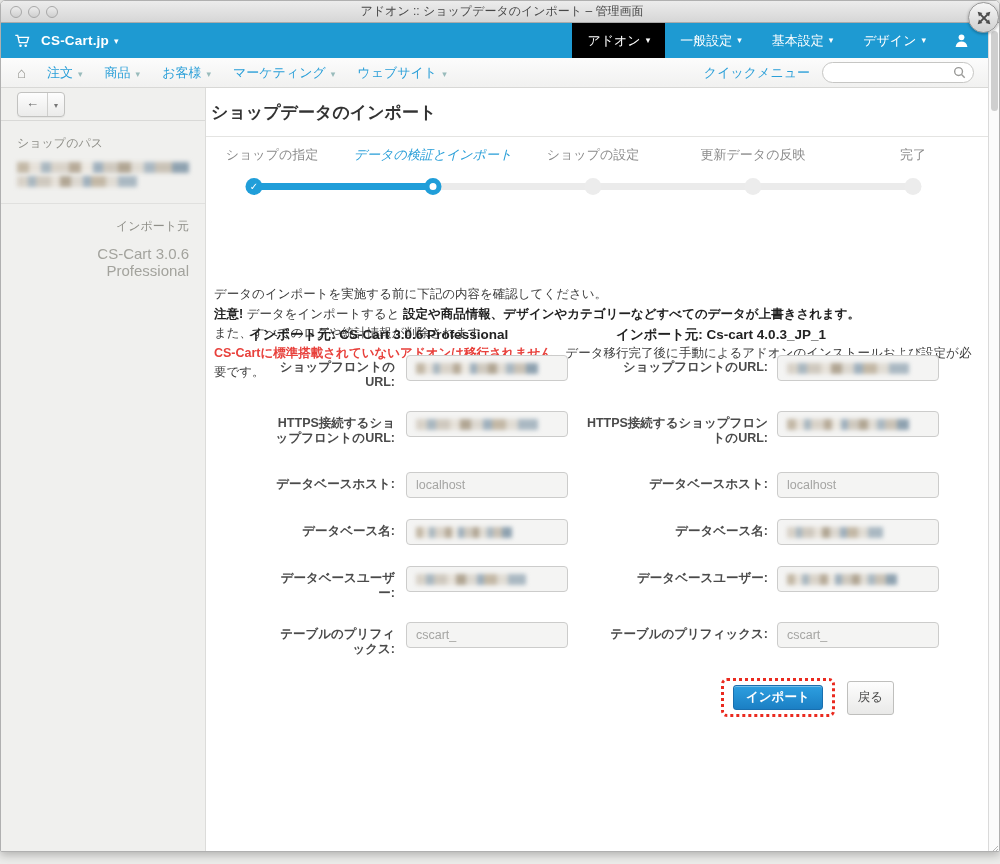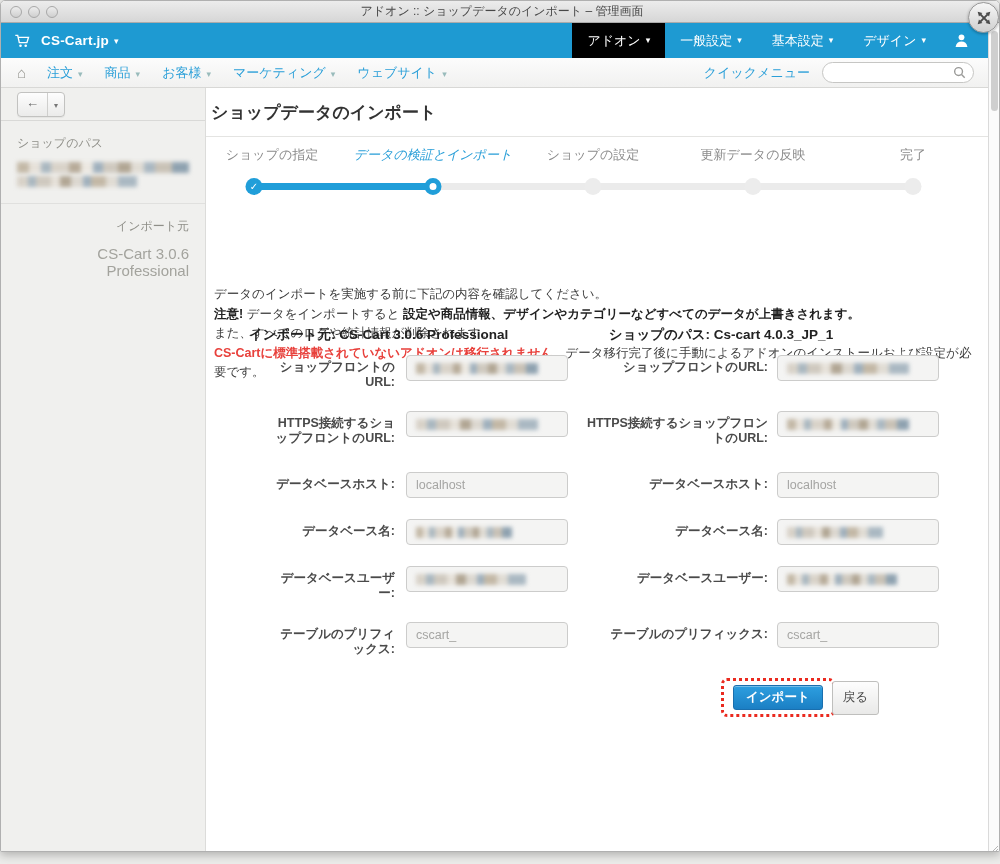--- a/index.html
+++ b/index.html
@@ -93,21 +93,21 @@
   .hdr.dst { width:354px; margin-left:17px; }
   .frow { display:flex; align-items:flex-start; margin-bottom:21px;justify-content:center; }
   .flabel { font-size:12.5px; font-weight:bold; color:#4a4a4a; text-align:right; line-height:15px; padding-top:5px; }
   .flabel.src { width:124px; margin-left:16px; }
   .flabel.dst { width:183px; margin-left:17px; }
   .fbox { width:162px; height:26px; margin-left:11px; background:#f4f4f3; border:1px solid #cccccb;
     border-radius:4px; display:flex; align-items:center; padding:0 9px; }
   .fbox.dst { margin-left:9px; }
   .fbox .ftext { font-size:12.5px; color:#a5a5a3; }
   .fbox .mosaic { width:122px; }
-  .btn-row { display:flex; align-items:center; margin-left:507px; margin-top:18px; }
+  .btn-row { display:flex; align-items:center; margin-left:507px; margin-top:18px;gap:15px; }
   .annot { border:3px dotted #ea2a1f; border-radius:6px; padding:4px 9px; display:inline-block; }
   .btn-primary { min-width:70px; height:25px; background:linear-gradient(#2d9fe0,#1b7fc4); border:1px solid #1a6fae;
     border-radius:3px; color:#fff; font-weight:bold; font-size:12.5px; padding:0 12px; cursor:pointer;
     box-shadow:inset 0 1px 0 rgba(255,255,255,.35); }
   .btn-plain { height:34px; margin-left:-3px; background:linear-gradient(#fdfdfd,#e9e9e8); border:1px solid #bfbfbd;
     border-radius:3px; color:#4a4a4a; font-size:12.5px; padding:0 10px; cursor:pointer; }
 
   
   .badge { position:absolute; top:2px; right:1px; width:31px; height:31px; border-radius:50%;
     background:linear-gradient(#f7f7f7,#cfcfcf); border:1px solid #979797; box-shadow:0 1px 3px rgba(0,0,0,.3);
@@ -218,21 +218,21 @@
         <div class="notice">
           <div>データのインポートを実施する前に下記の内容を確認してください。</div>
           <div><b>注意!</b><span> データをインポートすると </span><b>設定や商品情報、デザインやカテゴリーなどすべてのデータが上書きされます。</b></div>
           <div>また、すべてのログや統計情報が削除されます。</div>
           <div><span class="red-b">CS-Cartに標準搭載されていないアドオンは移行されません。</span><span>データ移行完了後に手動によるアドオンのインストールおよび設定が必要です。</span></div>
         </div>
 
         <div class="import-form">
           <div class="headers">
             <div class="hdr src">インポート元: CS-Cart 3.0.6 Professional</div>
-            <div class="hdr dst">ショップのパス: Cs-cart 4.0.3_JP_1</div>
+            <div class="hdr dst">インポート元: Cs-cart 4.0.3_JP_1</div>
           </div>
 
           <div class="frow">
             <div class="flabel src">ショップフロントのURL:</div>
             <div class="fbox">
                 <div class="mosaic"></div>
               </div>
             <div class="flabel dst">ショップフロントのURL:</div>
             <div class="fbox dst">
                 <div class="mosaic m2"></div>

